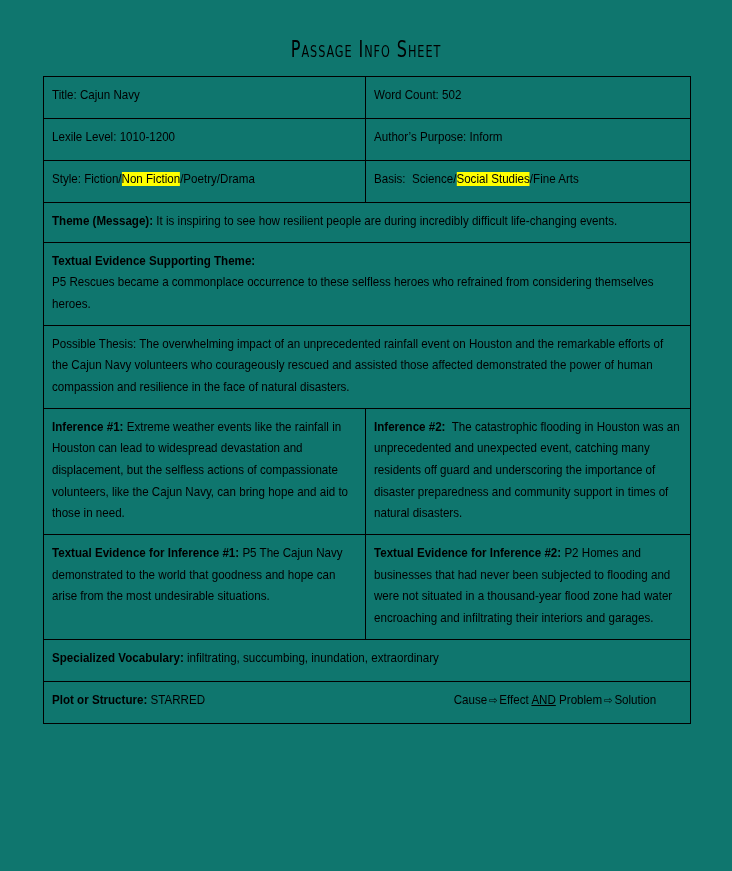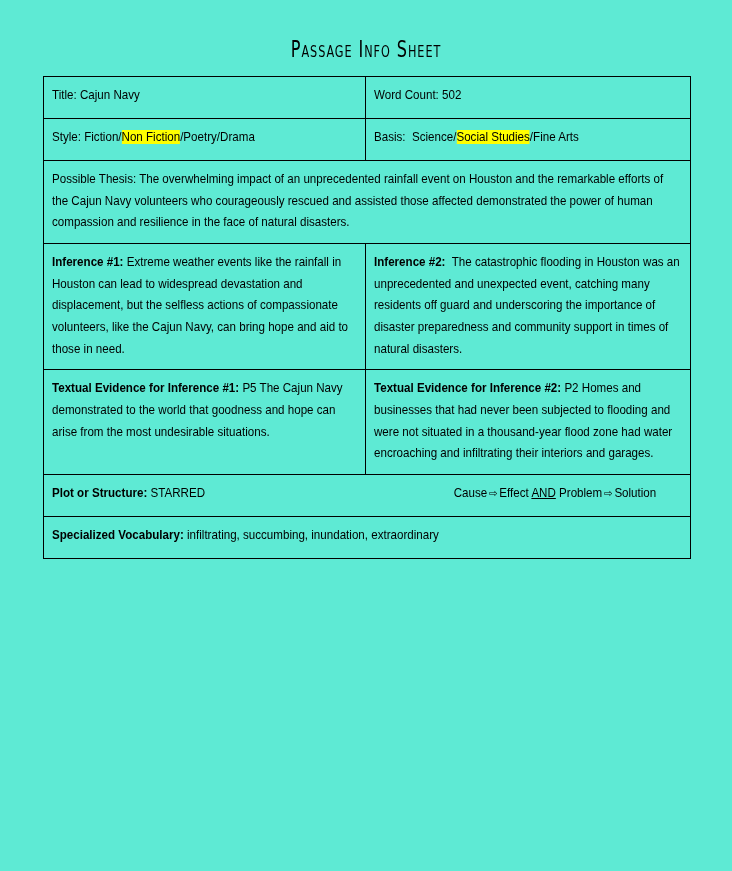--- a/index.html
+++ b/index.html
@@ -11,21 +11,21 @@
     width: 732px;
     height: 871px;
     font-family: "Liberation Sans", sans-serif;
     color: #000000;
     overflow: hidden;
   }
   .page {
     position: relative;
     width: 732px;
     height: 871px;
-    background: #5eead4;
+    background: #0f766e;
   }
 
   
   .doc-title {
     position: absolute;
     left: 0;
     top: 36px;
     width: 732px;
     text-align: center;
     font-family: "DejaVu Sans Condensed", "Liberation Sans Narrow", "Liberation Sans", sans-serif;
@@ -116,38 +116,68 @@
           </span>
         </td>
         <td>
           <span class="txt">
             <span>Word Count:</span>
             <span>502</span>
           </span>
         </td>
       </tr>
 
+      <tr class="r-pair">
+        <td>
+          <span class="txt">
+            <span>Lexile Level:</span>
+            <span>1010-1200</span>
+          </span>
+        </td>
+        <td>
+          <span class="txt">
+            <span>Author’s Purpose:</span>
+            <span>Inform</span>
+          </span>
+        </td>
+      </tr>
 
       <tr class="r-pair">
         <td>
           <span class="txt">
             <span>Style:</span>
             <span>Fiction</span><span>/</span><span class="hl">Non Fiction</span><span>/</span><span>Poetry</span><span>/</span><span>Drama</span>
           </span>
         </td>
         <td>
           <span class="txt">
             <span>Basis:</span>&nbsp;
             <span>Science</span><span>/</span><span class="hl">Social Studies</span><span>/</span><span>Fine Arts</span>
           </span>
         </td>
       </tr>
 
 
-
+      <tr>
+        <td colspan="2">
+          <span class="txt">
+            <span class="bold">Theme (Message):</span>
+            <span>It is inspiring to see how resilient people are during incredibly difficult life-changing events.</span>
+          </span>
+        </td>
+      </tr>
+
+      <tr>
+        <td colspan="2">
+          <span class="txt">
+            <span class="bold">Textual Evidence Supporting Theme:</span><br>
+            <span>P5 Rescues became a commonplace occurrence to these selfless heroes who refrained from considering themselves heroes.</span>
+          </span>
+        </td>
+      </tr>
 
       <tr>
         <td colspan="2">
           <span class="txt">
             <span>Possible Thesis:</span>
             <span>The overwhelming impact of an unprecedented rainfall event on Houston and the remarkable efforts of the Cajun Navy volunteers who courageously rescued and assisted those affected demonstrated the power of human compassion and resilience in the face of natural disasters.</span>
           </span>
         </td>
       </tr>
 
@@ -171,20 +201,29 @@
         <td>
           <span class="txt">
             <span class="bold">Textual Evidence for Inference #1:</span>
             <span>P5 The Cajun Navy demonstrated to the world that goodness and hope can arise from the most undesirable situations.</span>
           </span>
         </td>
         <td>
           <span class="txt">
             <span class="bold">Textual Evidence for Inference #2:</span>
             <span>P2 Homes and businesses that had never been subjected to flooding and were not situated in a thousand-year flood zone had water encroaching and infiltrating their interiors and garages.</span>
+          </span>
+        </td>
+      </tr>
+
+      <tr class="r-short">
+        <td colspan="2">
+          <span class="txt">
+            <span class="bold">Specialized Vocabulary:</span>
+            <span>infiltrating, succumbing, inundation, extraordinary</span>
           </span>
         </td>
       </tr>
 
       <tr class="r-short">
         <td colspan="2">
           <span class="txt">
             <span class="split">
               <span class="left-part">
                 <span class="bold">Plot or Structure:</span>
@@ -193,25 +232,16 @@
               <span class="right-part">
                 <span>Cause</span><span class="arrow">⇨</span><span>Effect</span>
                 <span class="u">AND</span>
                 <span>Problem</span><span class="arrow">⇨</span><span>Solution</span>
               </span>
             </span>
           </span>
         </td>
       </tr>
 
-      <tr class="r-short">
-        <td colspan="2">
-          <span class="txt">
-            <span class="bold">Specialized Vocabulary:</span>
-            <span>infiltrating, succumbing, inundation, extraordinary</span>
-          </span>
-        </td>
-      </tr>
-
     </tbody>
   </table>
 
 </div>
 
 </body></html>

